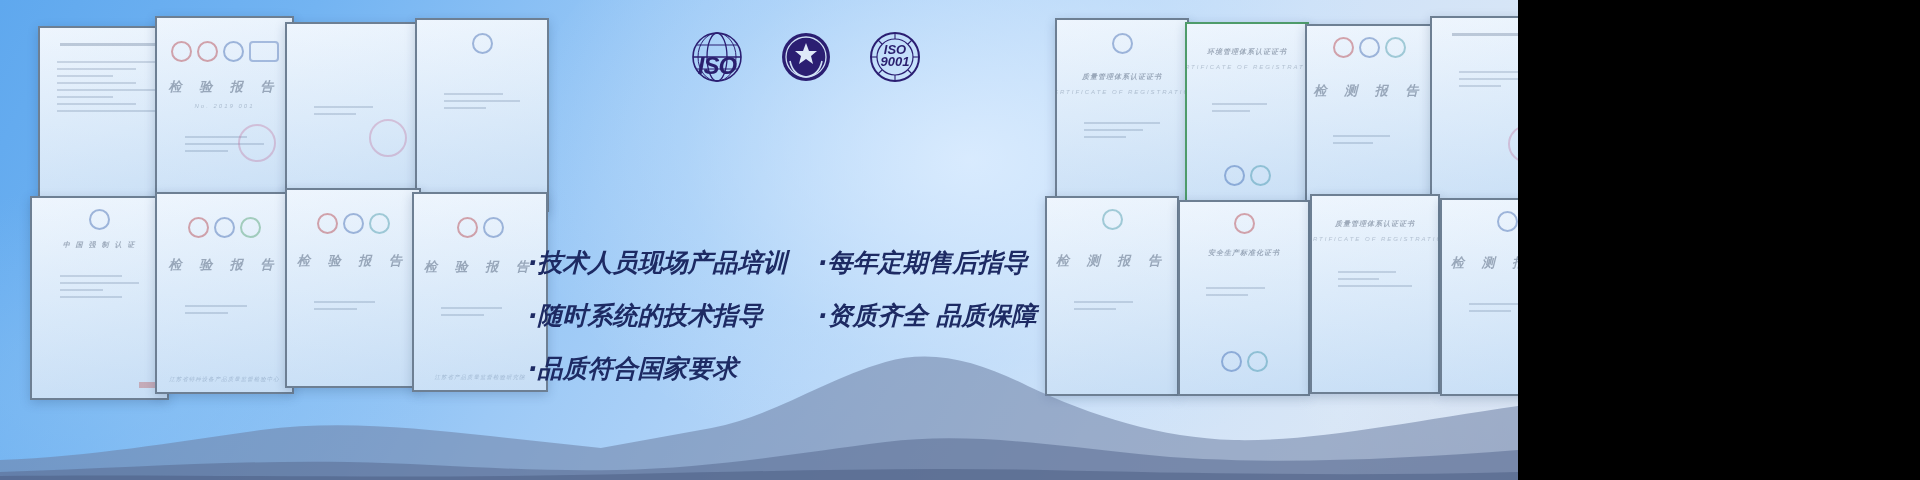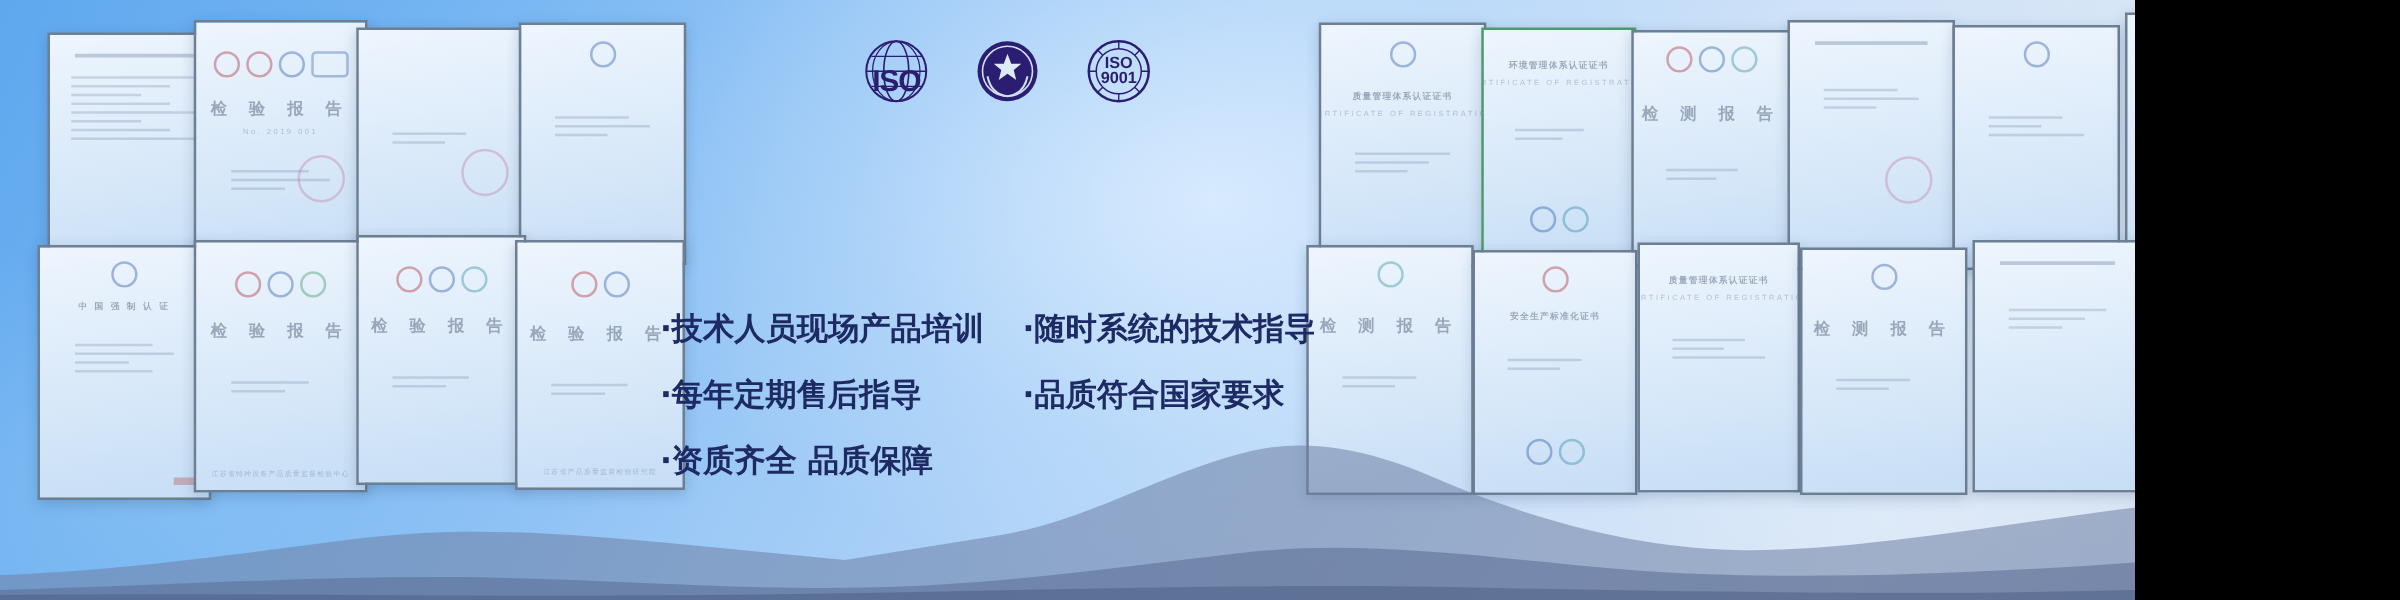--- a/index.html
+++ b/index.html
@@ -2,25 +2,26 @@
 <html><head>
 <meta charset="utf-8">
 <style>
   html, body {
     margin: 0;
     padding: 0;
     background: #000;
   }
   #banner {
     position: relative;
-    width: 1708px;
+    width: 1518px;
     height: 480px;
     overflow: hidden;
     font-family: "Liberation Sans", "DejaVu Sans", sans-serif;
     background: linear-gradient(118deg, #5fa8ee 0%, #73b4f2 18%, #9cc9f6 40%, #b6d6f8 58%, #cfe2f8 74%, #d8e6f6 88%, #cfdcee 100%);
+    font-style: italic;
   }
 
   
   .glow {
     position: absolute;
     border-radius: 50%;
     pointer-events: none;
   }
   .glow.a {
     left: 520px; top: -160px; width: 900px; height: 640px;
@@ -550,19 +551,19 @@
         </g>
       </svg>
       <span class="seal-txt" style="top:14px;font-size:13px;line-height:12px;white-space:pre;">ISO
 9001</span>
     </div>
   </div>
 
 
   <div class="features">
     <div class="feature">·技术人员现场产品培训</div>
+    <div class="feature">·每年定期售后指导</div>
     <div class="feature">·随时系统的技术指导</div>
-    <div class="feature">·每年定期售后指导</div>
+    <div class="feature">·资质齐全 品质保障</div>
     <div class="feature">·品质符合国家要求</div>
-    <div class="feature">·资质齐全 品质保障</div>
   </div>
 
 </div>
 
 </body></html>

